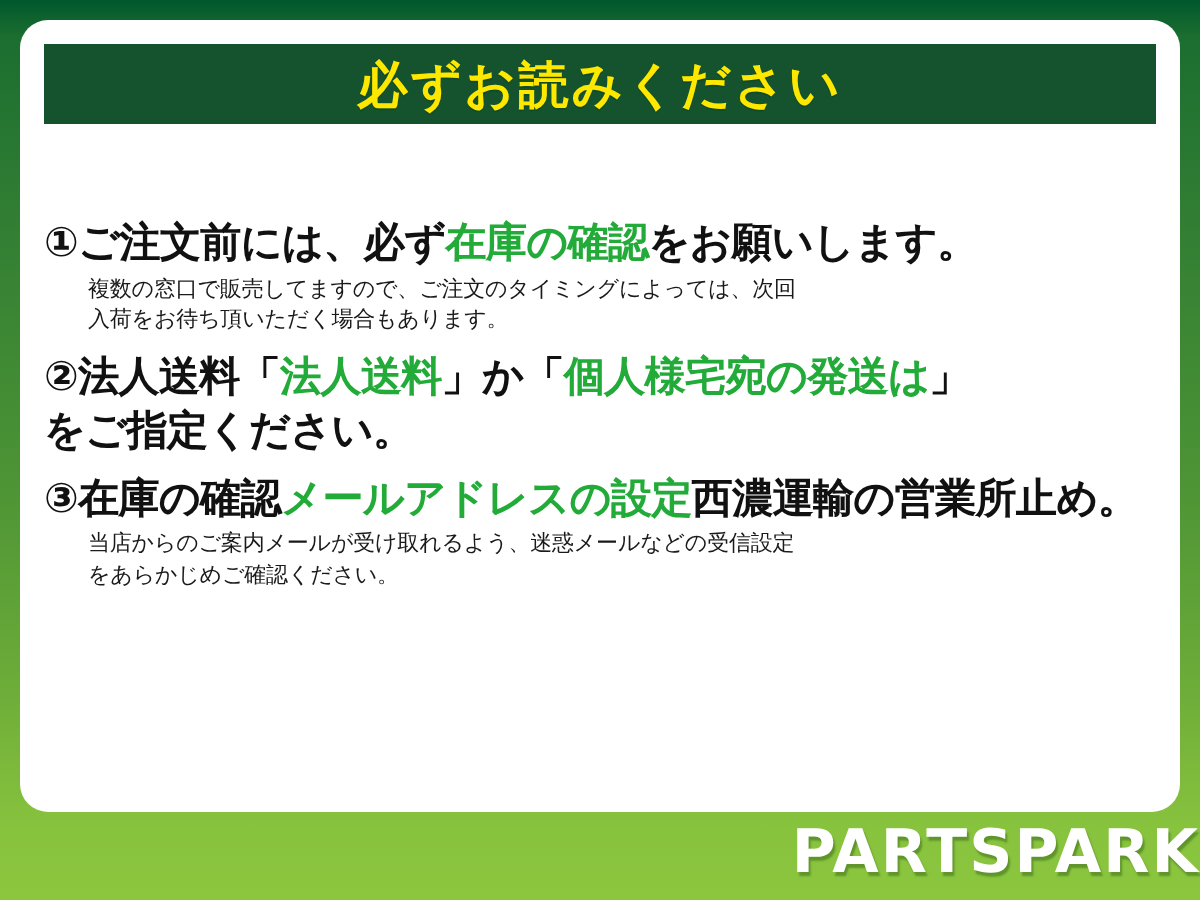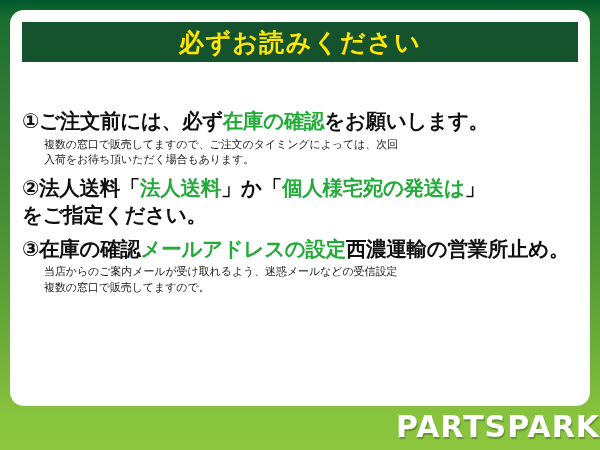--- a/index.html
+++ b/index.html
@@ -137,21 +137,21 @@
           <div class="item-body">複数の窓口で販売してますので、ご注文のタイミングによっては、次回
 入荷をお待ち頂いただく場合もあります。</div>
         </div>
         <div class="notice-item">
           <div class="item-heading"><span>②</span><span>法人送料「</span><span class="hl">法人送料</span><span>」か「</span><span class="hl">個人様宅宛の発送は</span><span>」
 をご指定ください。</span></div>
         </div>
         <div class="notice-item">
           <div class="item-heading"><span>③</span><span>在庫の確認</span><span class="hl">メールアドレスの設定</span><span>西濃運輸の営業所止め。</span></div>
           <div class="item-body">当店からのご案内メールが受け取れるよう、迷惑メールなどの受信設定
-複数の窓口で販売してますので。</div>
+をあらかじめご確認ください。</div>
         </div>
       </div>
 
   </div>
 
   <div id="footer-band">
     <span id="brand-logo">PARTSPARK</span>
   </div>
 
 </div>

